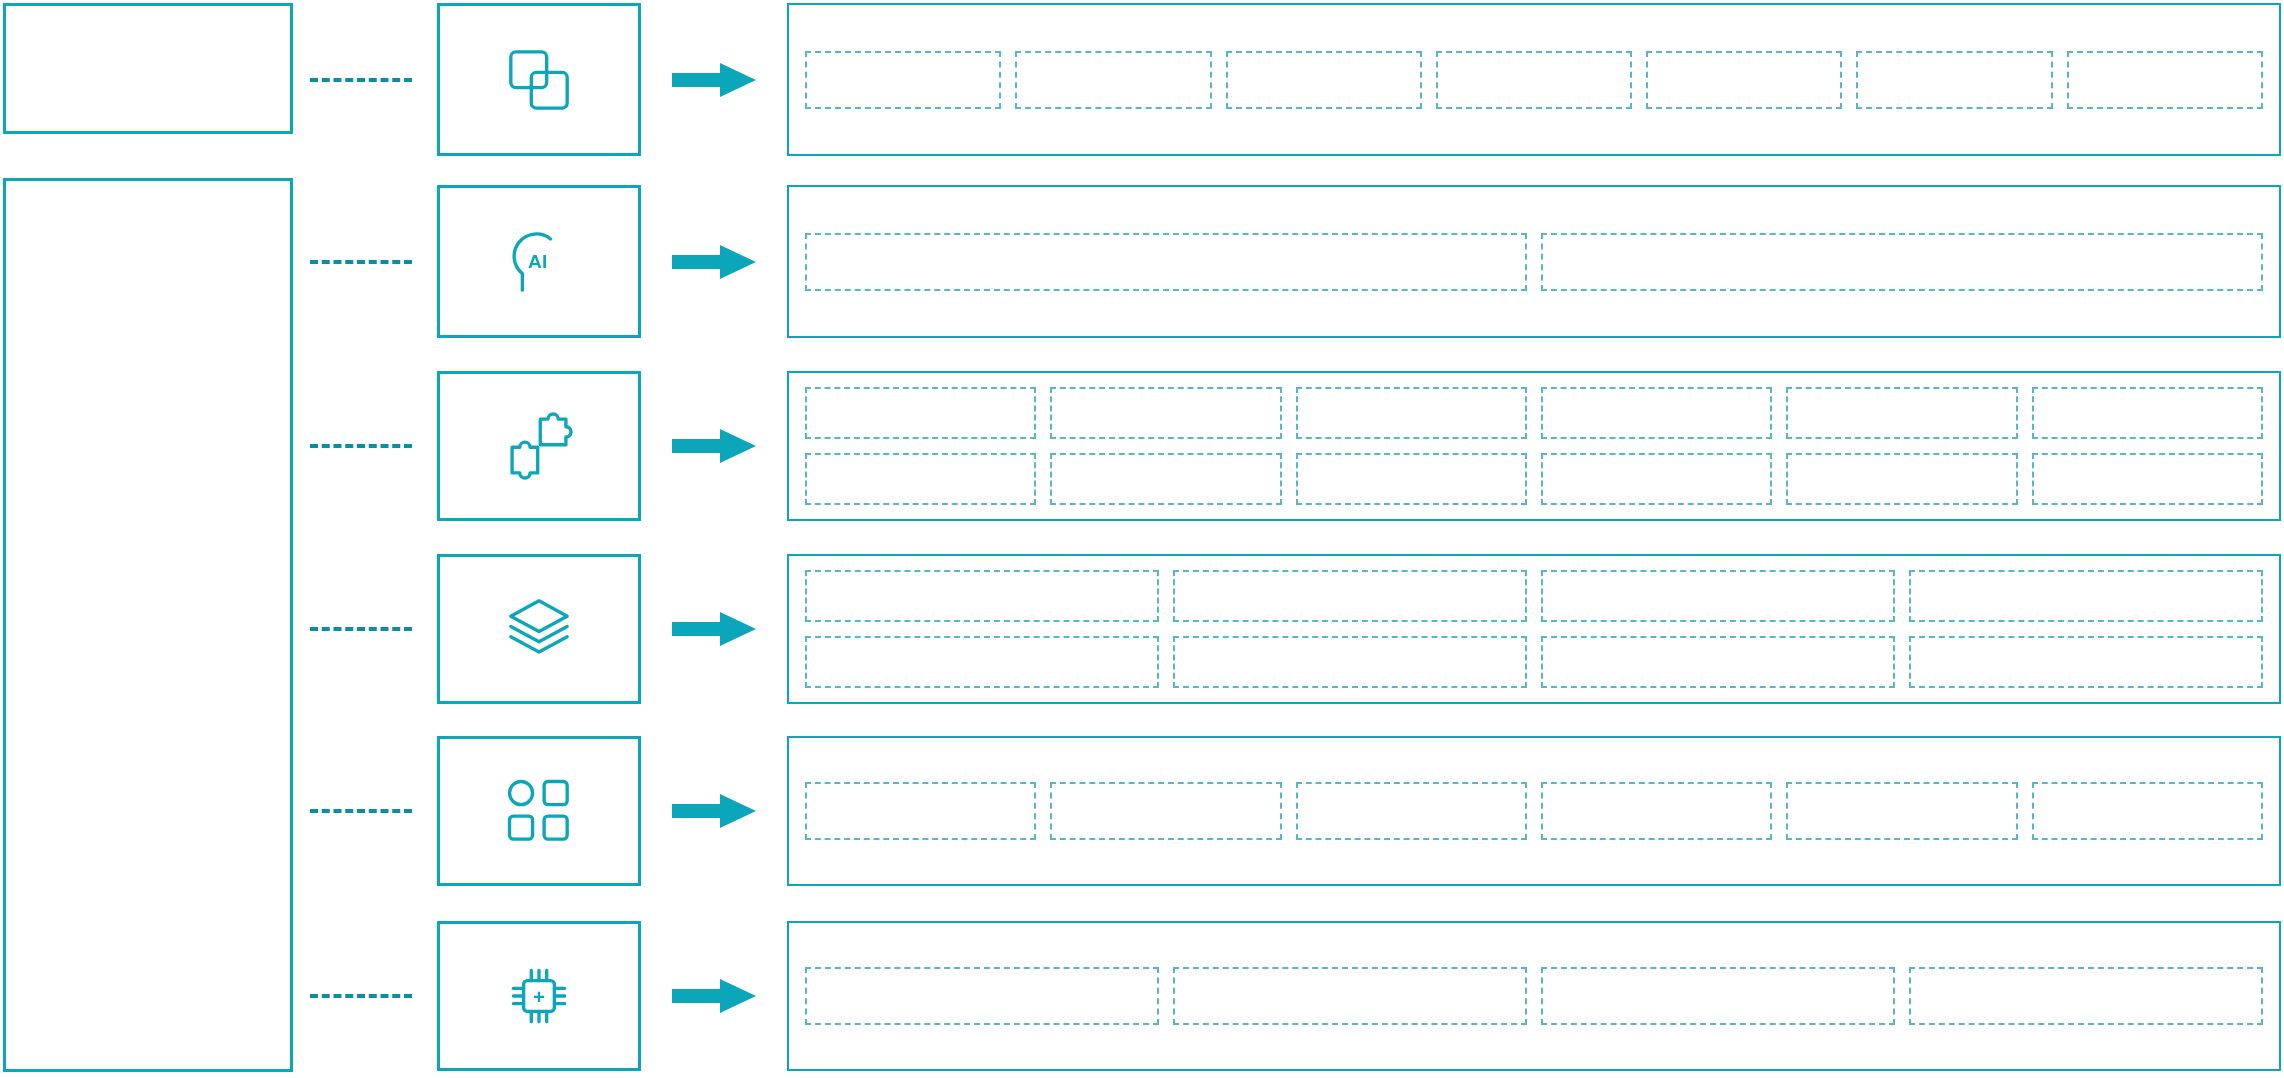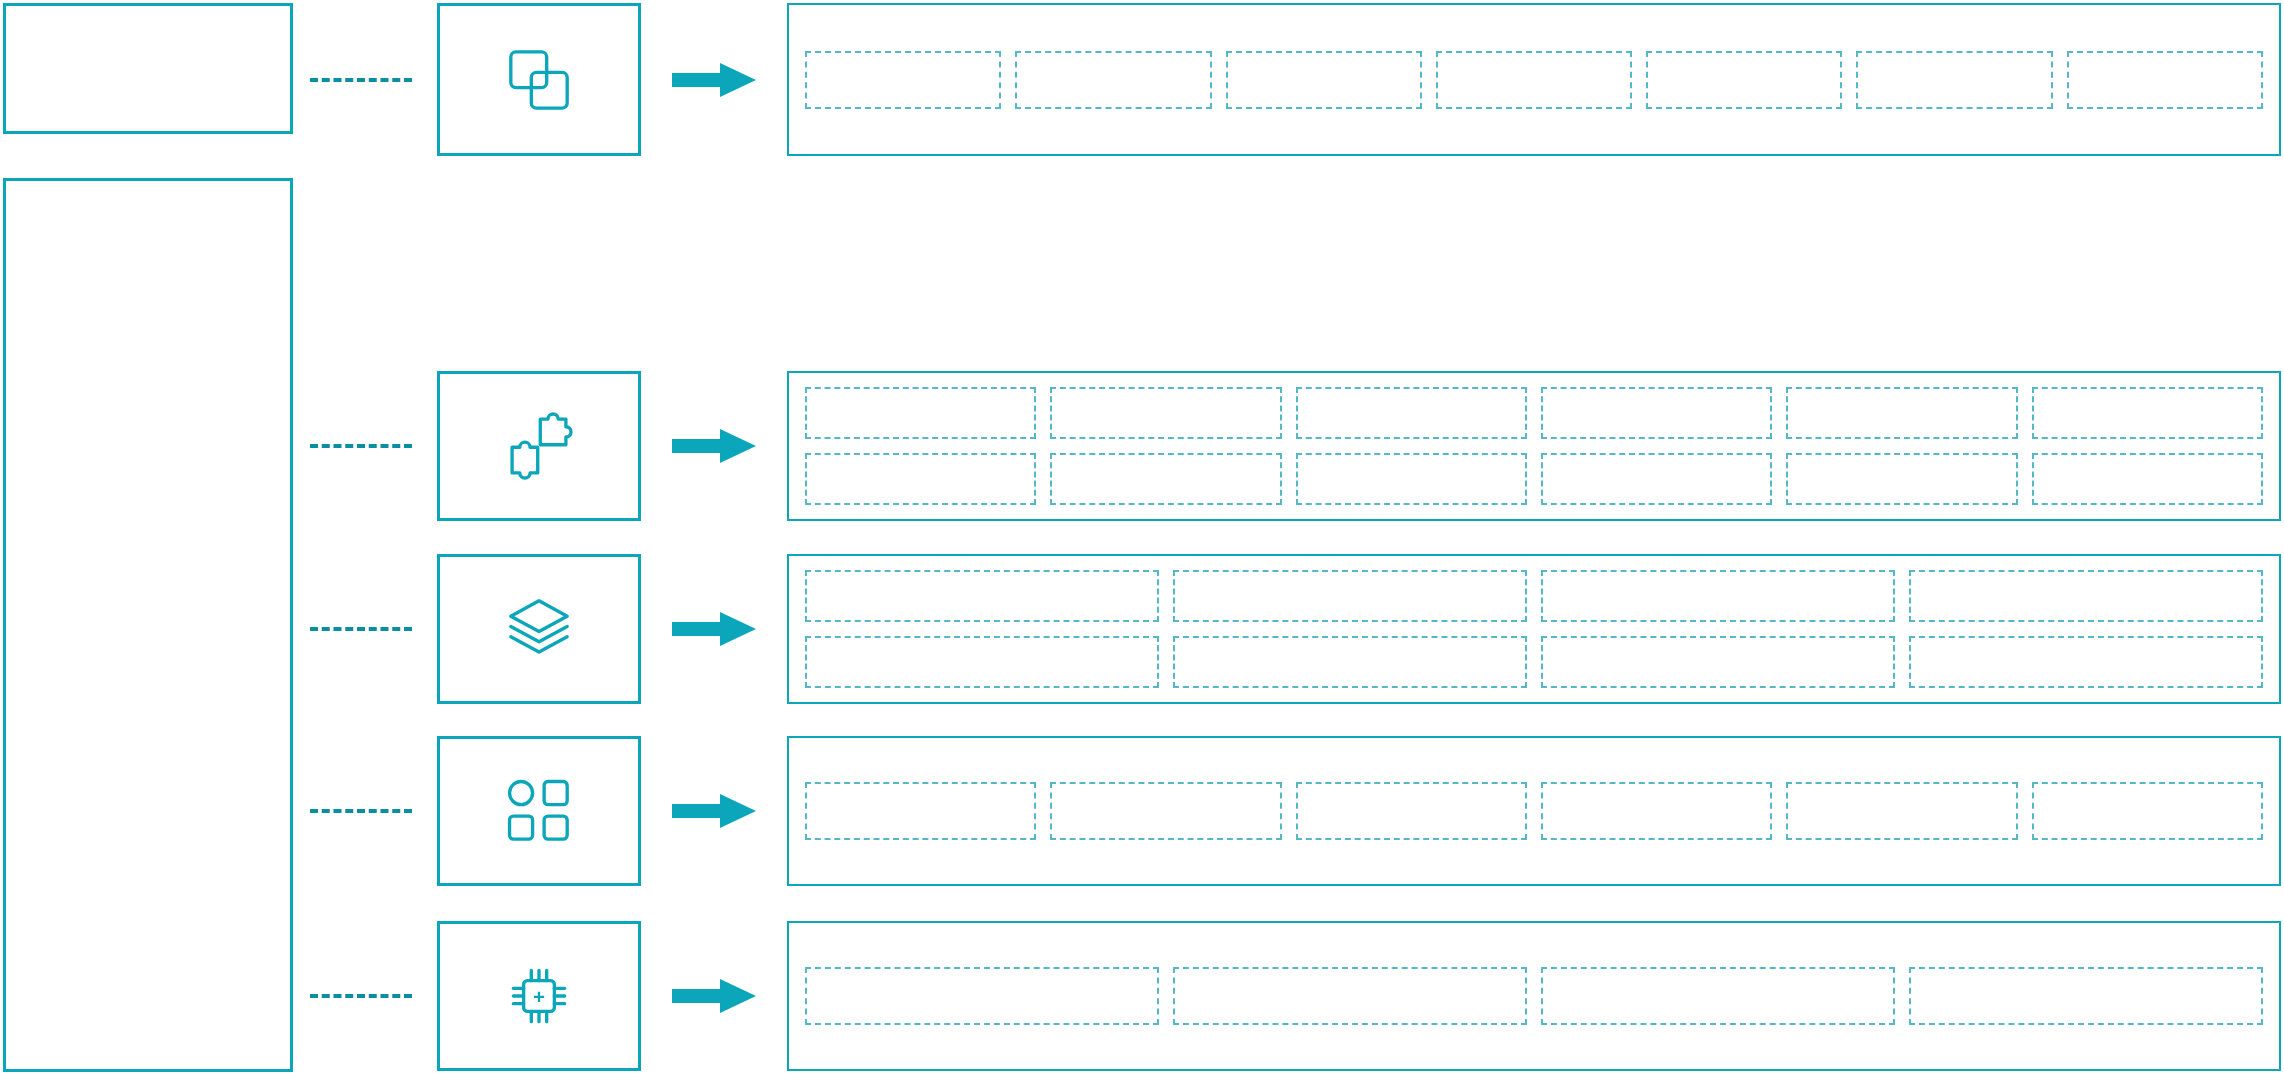--- a/index.html
+++ b/index.html
@@ -134,20 +134,38 @@
           <div class="ph"></div>
           <div class="ph"></div>
           <div class="ph"></div>
           <div class="ph"></div>
           <div class="ph"></div>
           <div class="ph"></div>
         </div>
     </div>
   </div>
 
+  <div class="row r2">
+    <div class="connector"></div>
+    <div class="icon-box">
+      <svg viewBox="0 0 64 64">
+        <path d="M41,14 A17,17 0 1 0 19,41 L19,54"></path>
+        <text x="31" y="37" font-size="15">AI</text>
+      </svg>
+    </div>
+    <svg class="arrow" viewBox="0 0 84 44">
+      <polygon points="0,15 48,15 48,5 84,22 48,39 48,29 0,29"></polygon>
+    </svg>
+    <div class="content-box">
+      <div class="ph-row">
+          <div class="ph"></div>
+          <div class="ph"></div>
+        </div>
+    </div>
+  </div>
 
   <div class="row r3">
     <div class="connector"></div>
     <div class="icon-box">
       <svg viewBox="0 0 64 64">
         <path d="M33,11 h6 a4,4 0 1 1 8,0 h6 v6 a4,4 0 1 1 0,8 v6 h-20 z"></path>
         <path d="M11,33 h6 a4,4 0 1 1 8,0 h6 v20 h-6 a4,4 0 1 1 -8,0 h-6 z"></path>
       </svg>
     </div>
     <svg class="arrow" viewBox="0 0 84 44">

